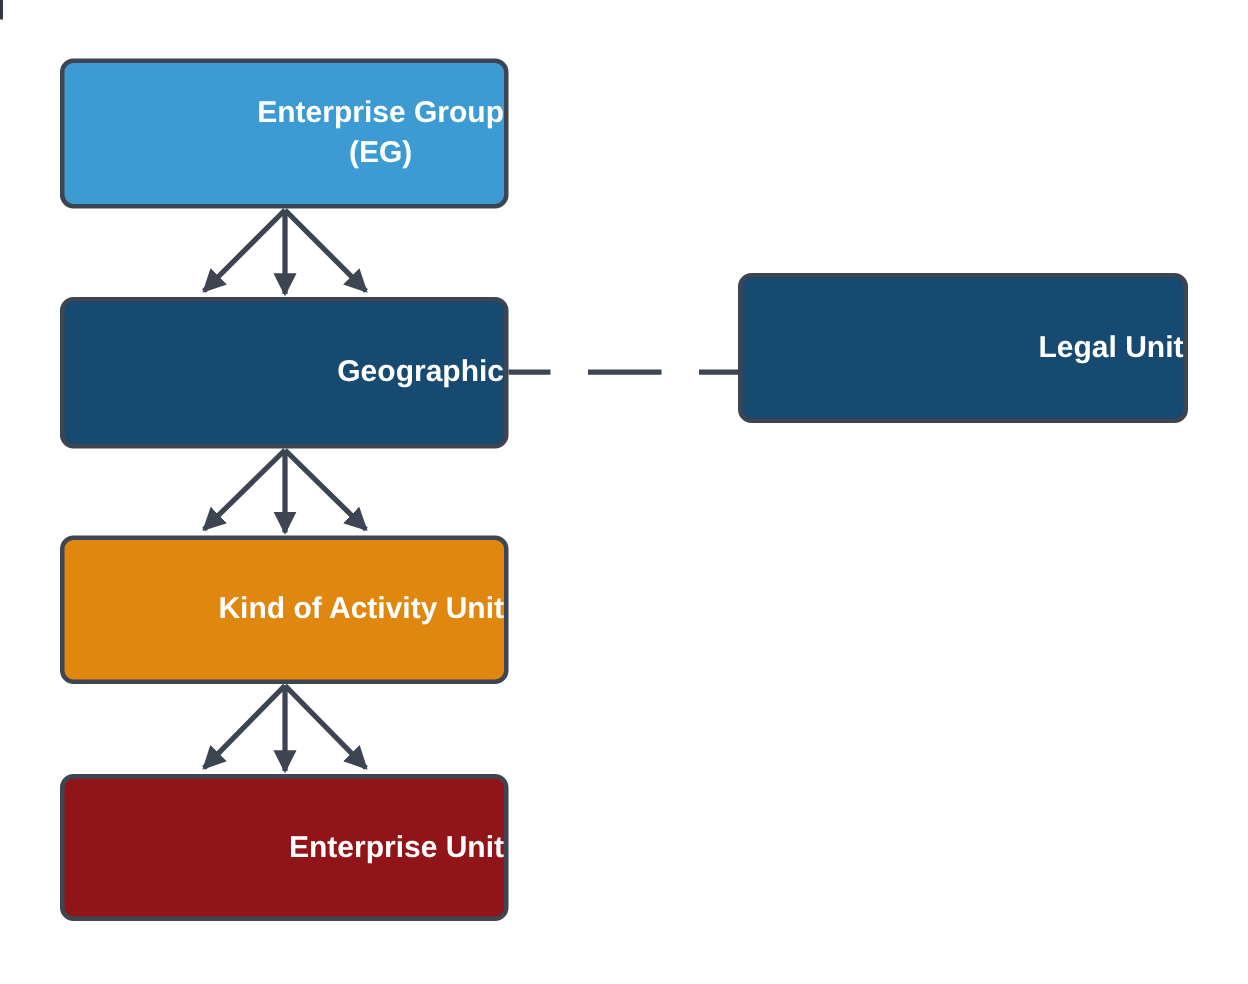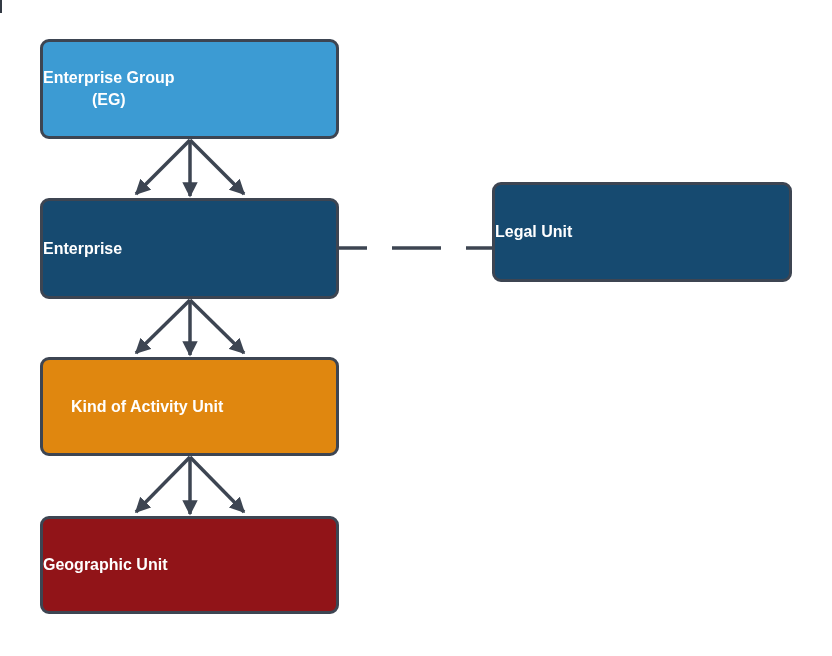--- a/index.html
+++ b/index.html
@@ -23,25 +23,25 @@
     height: 656px;
     pointer-events: none;
   }
   .node {
     position: absolute;
     box-sizing: border-box;
     border: 3px solid #3d4552;
     border-radius: 9px;
     display: flex;
     align-items: center;
-    justify-content: flex-start;
+    justify-content: flex-end;
     text-align: center;
     color: #ffffff;
     font-weight: 700;
-    font-size: 16px;
+    font-size: 20px;
     line-height: 1.35;
   }
   .node .label {
     white-space: pre-line;
   }
   .node-eg        { left: 40px;  top: 39px;  width: 299px; height: 100px; }
   .node-ent       { left: 40px;  top: 198px; width: 299px; height: 101px; }
   .node-legal     { left: 492px; top: 182px; width: 300px; height: 100px; }
   .node-kau       { left: 40px;  top: 357px; width: 299px; height: 99px; padding-left: 28px;  }
   .node-geo       { left: 40px;  top: 516px; width: 299px; height: 98px;  }
@@ -88,28 +88,28 @@
 
     <path d="M339 248 H492" stroke="#3d4552" stroke-width="3.5" fill="none" stroke-dasharray="49 25" stroke-dashoffset="21"></path>
   </svg>
 
   <div class="node node-eg" style="background: rgb(60, 155, 211);">
     <span class="label">Enterprise Group
 (EG)</span>
   </div>
 
   <div class="node node-ent" style="background: rgb(22, 74, 112);">
-    <span class="label">Enterprise</span>
+    <span class="label">Geographic</span>
   </div>
 
   <div class="node node-legal" style="background: rgb(22, 74, 112);">
     <span class="label">Legal Unit</span>
   </div>
 
   <div class="node node-kau" style="background: rgb(224, 135, 15);">
     <span class="label">Kind of Activity Unit</span>
   </div>
 
   <div class="node node-geo" style="background: rgb(145, 20, 24);">
-    <span class="label">Geographic Unit</span>
+    <span class="label">Enterprise Unit</span>
   </div>
 
 </div>
 
 </body></html>

